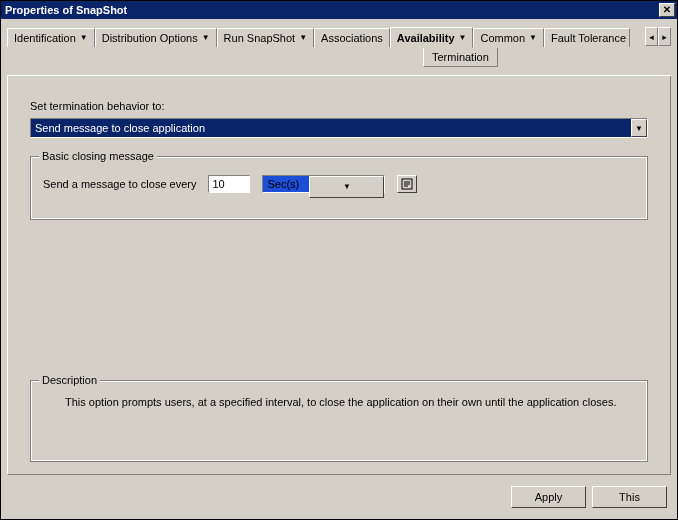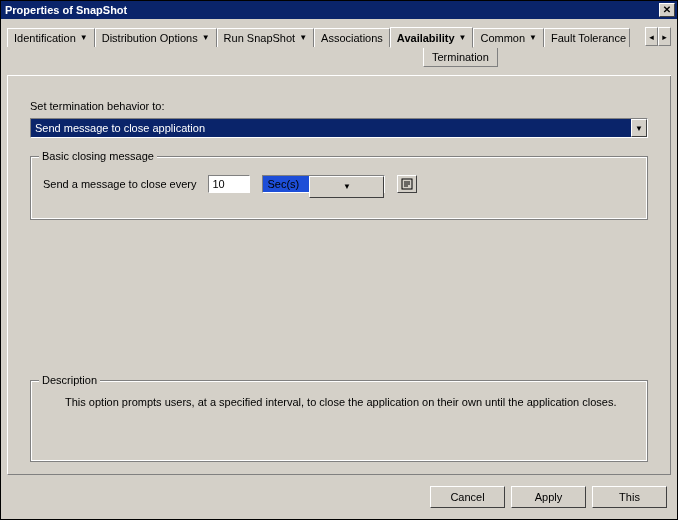--- a/index.html
+++ b/index.html
@@ -392,18 +392,17 @@
         <div class="desc-group">
           <span class="legend">Description</span>
           <div class="desc-text">This option prompts users, at a specified interval, to close the application on their own until the application closes.</div>
         </div>
 
       </div>
     </div>
   </div>
 
   <div class="button-bar">
-    <div class="btn">Cancel</div>
     <div class="btn">Apply</div>
     <div class="btn">This</div>
   </div>
 
 </div>
 
 </body></html>

